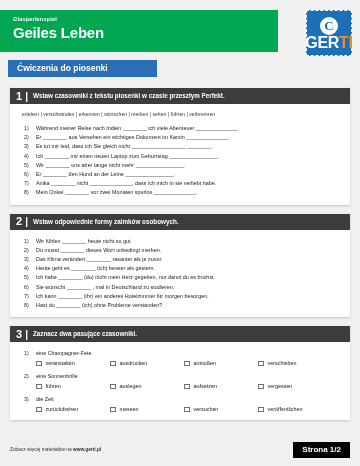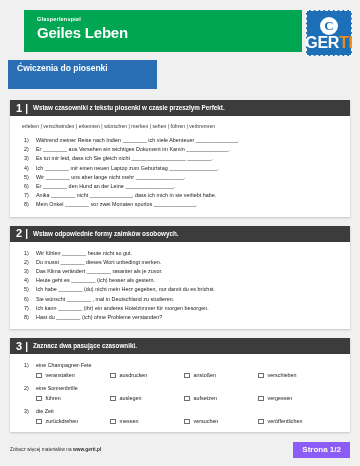--- a/index.html
+++ b/index.html
@@ -22,21 +22,20 @@
     margin: 10px 0 0 0;
     display: flex;
     align-items: flex-start;
   }
   .title-banner {
     background: #00a651;
     width: 278px;
     height: 42px;
     padding: 5px 0 0 13px;
     box-sizing: border-box;
-    margin-left: 24px;
   }
   .band-name {
     color: #ffffff;
     font-size: 5.5px;
     font-weight: bold;
     letter-spacing: 0.2px;
     line-height: 8px;
   }
   .song-title {
     color: #ffffff;
@@ -77,21 +76,21 @@
     font-weight: bold;
     color: #ffffff;
     letter-spacing: -0.3px;
     line-height: 12px;
   }
   .logo-text .accent { color: #f08c1e; }
 
   .subtitle-bar {
     background: #2a6fb5;
     width: 149px;
-    height: 29px;
+    height: 17px;
     margin-left: 8px;
     color: #ffffff;
     font-size: 8.5px;
     font-weight: bold;
     line-height: 17px;
     padding-left: 9px;
     box-sizing: border-box;
   }
 
   
@@ -206,21 +205,21 @@
     padding: 0 10px;
     box-sizing: border-box;
   }
   .footer-text {
     font-size: 4.8px;
     color: #333333;
     line-height: 8px;
   }
   .footer-text .site { font-weight: bold; }
   .page-badge {
-    background: #8b5cf6;
+    background: #000000;
     color: #ffffff;
     font-size: 8px;
     font-weight: bold;
     padding: 3px 9px;
     line-height: 10px;
   }
 </style>
 </head>
 <body>
 

